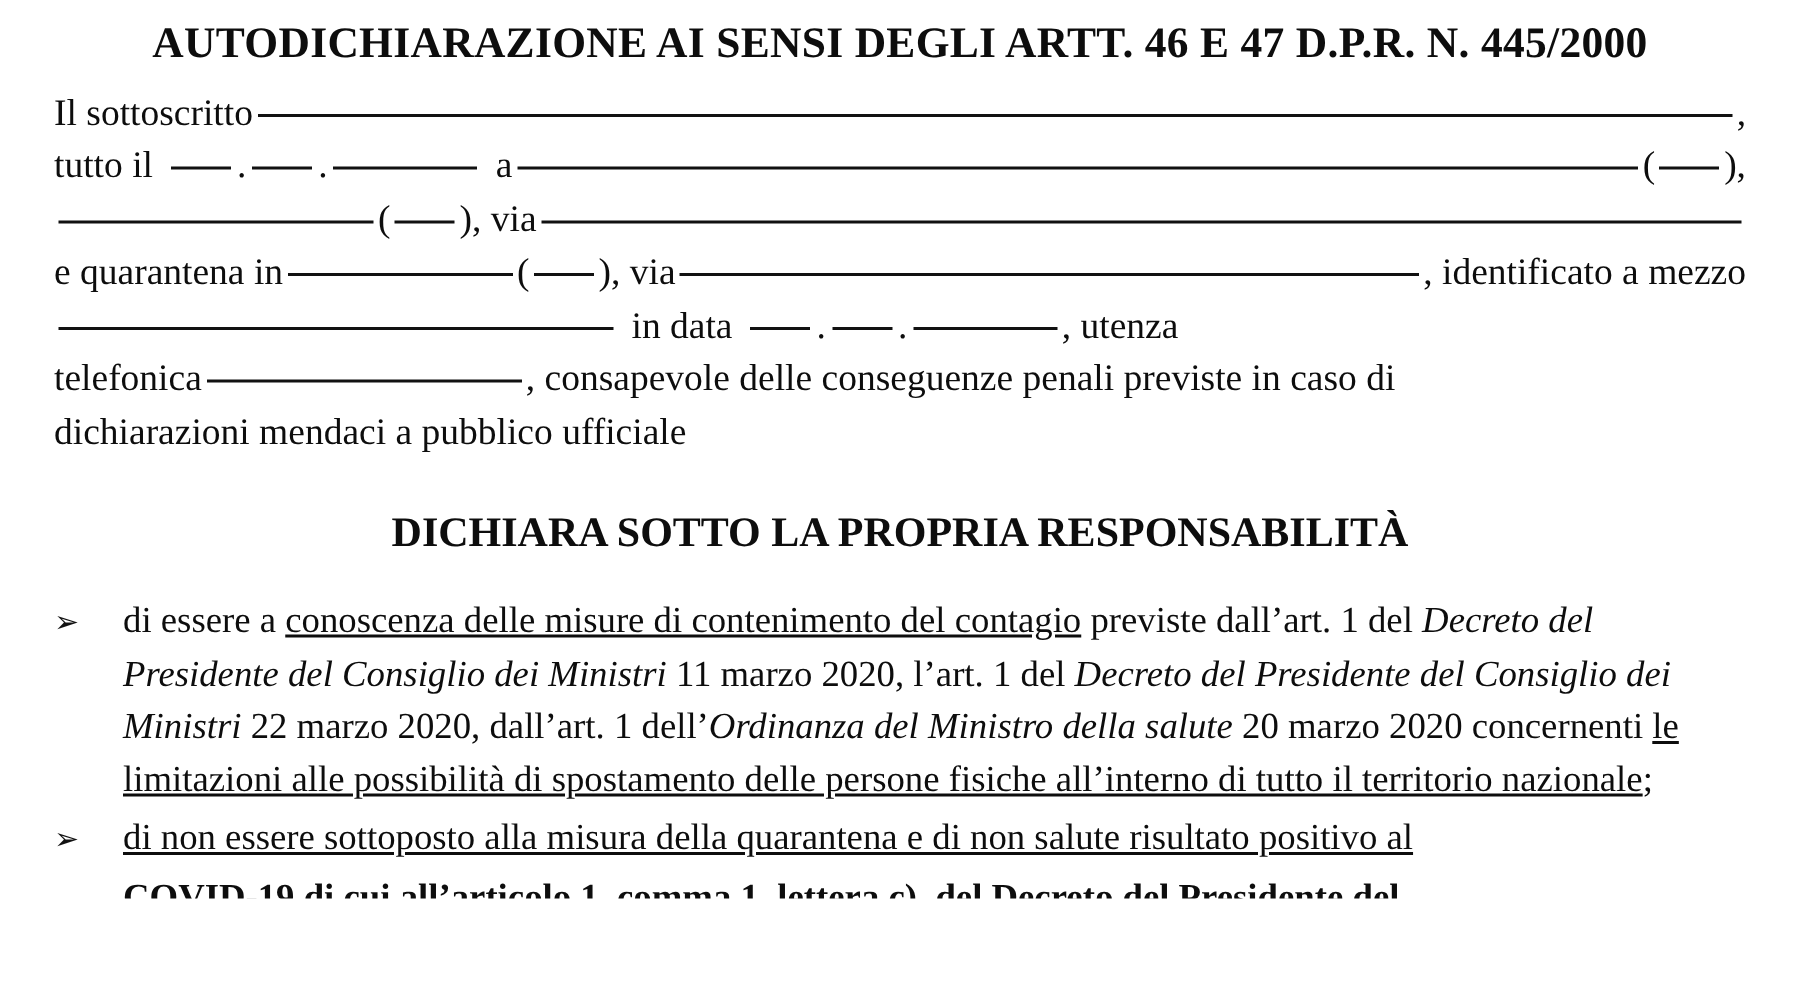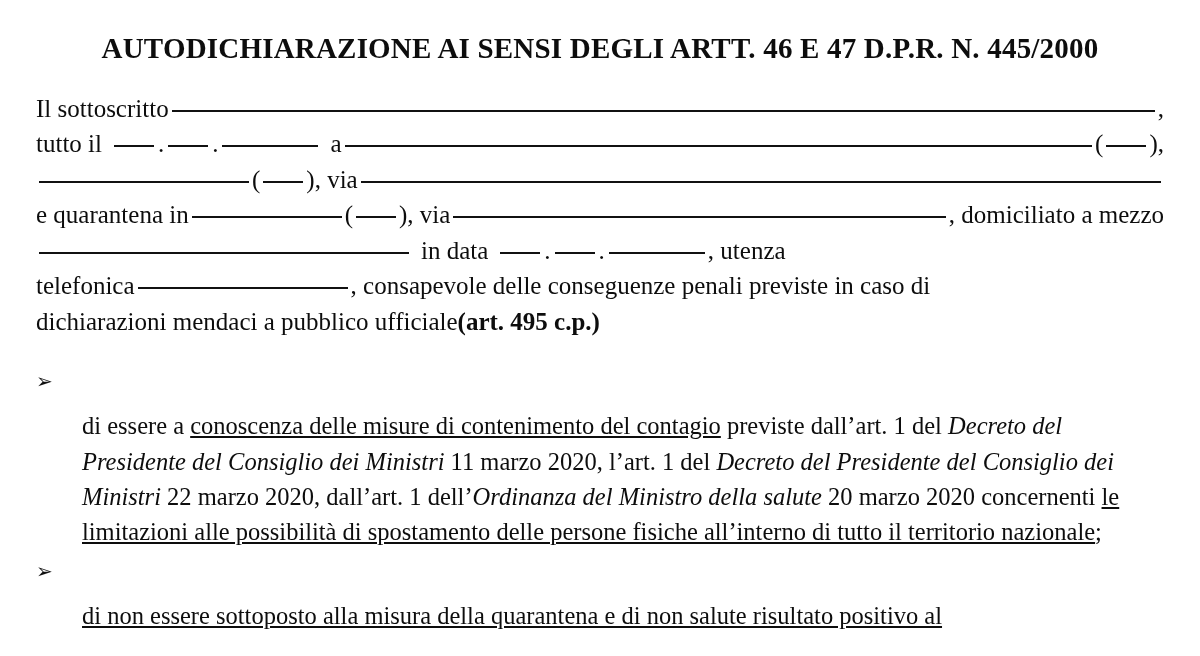--- a/index.html
+++ b/index.html
@@ -19,25 +19,25 @@
     width: 1200px;
     height: 656px;
     padding: 0;
     box-sizing: border-box;
   }
   .doc-title {
     text-align: center;
     font-weight: bold;
     font-size: 29px;
     letter-spacing: 0.2px;
-    margin: 33px 40px 0 40px;
+    margin: 14px 40px 0 40px;
     line-height: 1.1;
   }
   .form-block {
-    margin: 26px 36px 0 36px;
+    margin: 12px 36px 0 36px;
     font-size: 25px;
     line-height: 1.42;
   }
   .form-line {
     display: flex;
     align-items: baseline;
     white-space: nowrap;
     width: 100%;
   }
   .txt {
@@ -87,21 +87,20 @@
   .bullet-marker {
     flex: 0 0 auto;
     width: 46px;
     font-family: "DejaVu Sans", sans-serif;
     font-size: 20px;
     padding-top: 4px;
     color: #111;
   }
   .bullet-body {
     flex: 1 1 auto;
-    margin-top: 45px;
   }
   .u { text-decoration: underline; }
   .i { font-style: italic; }
   .b { font-weight: bold; }
   .cut-line {
     overflow: hidden;
     height: 18px;
   }
 </style>
 </head>
@@ -143,21 +142,21 @@
       <span class="blank"></span>
     </div>
 
     <div class="form-line">
       <span class="txt">e quarantena in</span>
       <span class="blank w-m"></span>
       <span class="paren">(</span>
       <span class="blank w-xxs"></span>
       <span class="txt">), via</span>
       <span class="blank"></span>
-      <span class="txt">, domiciliato a mezzo</span>
+      <span class="txt">, identificato a mezzo</span>
     </div>
 
 
     <div class="form-line">
       <span class="blank w-xxl"></span>
       <span class="sp"></span>
       <span class="txt">in   data</span>
       <span class="sp"></span>
       <span class="blank w-xxs"></span>
       <span class="dot">.</span>
@@ -168,25 +167,25 @@
     </div>
 
     <div class="form-line">
       <span class="txt">telefonica</span>
       <span class="blank w-l"></span>
       <span class="txt">, consapevole   delle   conseguenze   penali   previste   in   caso   di</span>
     </div>
 
     <div class="form-line">
       <span class="txt">dichiarazioni mendaci a pubblico ufficiale </span>
-      <span class="txt b">(art. 495 c.p.)</span>
     </div>
 
   </div>
 
+  <div class="declara">DICHIARA SOTTO LA PROPRIA RESPONSABILITÀ</div>
 
   <div class="bullets">
 
     <div class="bullet">
       <span class="bullet-marker">➢</span>
       <span class="bullet-body">
         <span>di essere a </span><span class="u">conoscenza delle misure di contenimento del contagio</span><span> previste dall’art. 1 del </span><span class="i">Decreto del Presidente del Consiglio dei Ministri</span><span> 11 marzo 2020, l’art. 1 del </span><span class="i">Decreto del Presidente del Consiglio dei Ministri</span><span> 22 marzo 2020, dall’art. 1 dell’</span><span class="i">Ordinanza del Ministro della salute</span><span> 20 marzo 2020 concernenti </span><span class="u">le limitazioni alle possibilità di spostamento delle persone fisiche all’interno di tutto il territorio nazionale</span><span>;</span>
       </span>
     </div>
 

